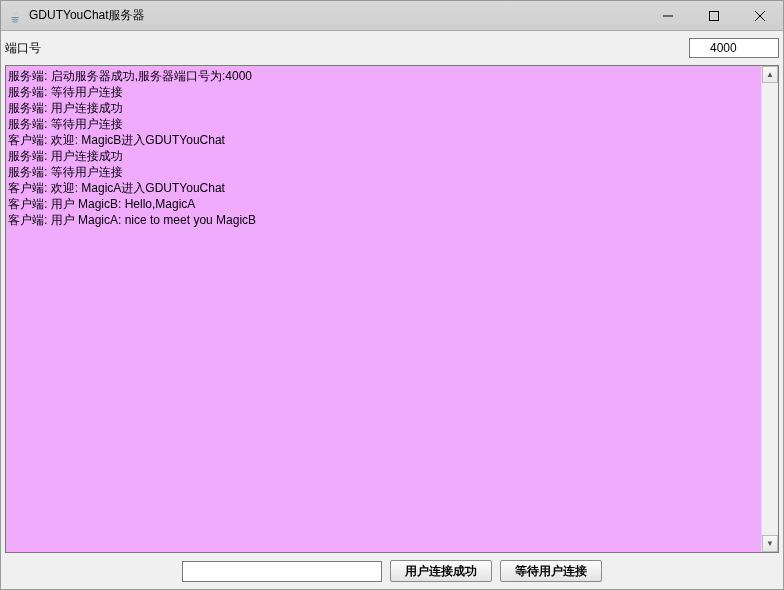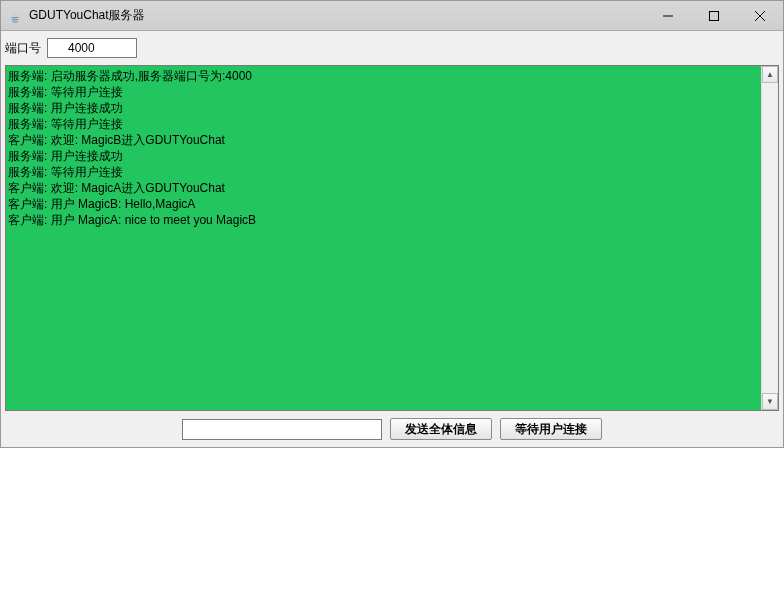--- a/index.html
+++ b/index.html
@@ -6,21 +6,21 @@
     body {
       font-family: "Microsoft YaHei", Tahoma, Arial, sans-serif;
       font-size: 12px;
       background: #fff;
       width: 784px;
       height: 590px;
       overflow: hidden;
     }
     .window {
       width: 784px;
-      height: 448px;
+      height: 590px;
       display: flex;
       flex-direction: column;
       border: 1px solid #999;
     }
     .titlebar {
       height: 30px;
       background: linear-gradient(#d8d8d8, #cfcfcf);
       border-bottom: 1px solid #aaa;
       display: flex;
       align-items: center;
@@ -58,41 +58,41 @@
       flex: 1;
       background: #f0f0f0;
       padding: 4px;
       display: flex;
       flex-direction: column;
     }
     .port-row {
       height: 26px;
       display: flex;
       align-items: center;
-      justify-content: flex-start;
+      justify-content: space-between;
       gap: 6px;
       margin-bottom: 4px;
     }
     .port-label {
       font-size: 12px;
     }
     .port-input {
       width: 90px;
       height: 20px;
       border: 1px solid #7a7a7a;
       background: #fff;
       padding: 0 20px;
       font-size: 12px;
       font-family: inherit;
     }
     .log-wrap {
       flex: 1;
       position: relative;
       border: 1px solid #7a7a7a;
-      background: #22c55e;
+      background: #f0abfc;
       display: flex;
     }
     .log-area {
       flex: 1;
       padding: 2px 2px;
       font-size: 12px;
       line-height: 16px;
       overflow: hidden;
       white-space: pre;
     }
@@ -195,19 +195,19 @@
       <div class="log-area" id="log-area"><div class="log-line">服务端: 启动服务器成功,服务器端口号为:4000</div><div class="log-line">服务端: 等待用户连接</div><div class="log-line">服务端: 用户连接成功</div><div class="log-line">服务端: 等待用户连接</div><div class="log-line">客户端: 欢迎: MagicB进入GDUTYouChat</div><div class="log-line">服务端: 用户连接成功</div><div class="log-line">服务端: 等待用户连接</div><div class="log-line">客户端: 欢迎: MagicA进入GDUTYouChat</div><div class="log-line">客户端: 用户 MagicB: Hello,MagicA</div><div class="log-line">客户端: 用户 MagicA: nice to meet you MagicB</div></div>
       <div class="vscroll">
         <div class="arrow">▲</div>
         <div class="track"></div>
         <div class="arrow">▼</div>
       </div>
     </div>
 
     <div class="bottom-row">
       <input class="msg-input" type="text" value="" style="">
-      <button class="swing-btn">发送全体信息</button>
+      <button class="swing-btn">用户连接成功</button>
       <button class="swing-btn">等待用户连接</button>
     </div>
 
   </div>
 
 </div>
 
 </body></html>

